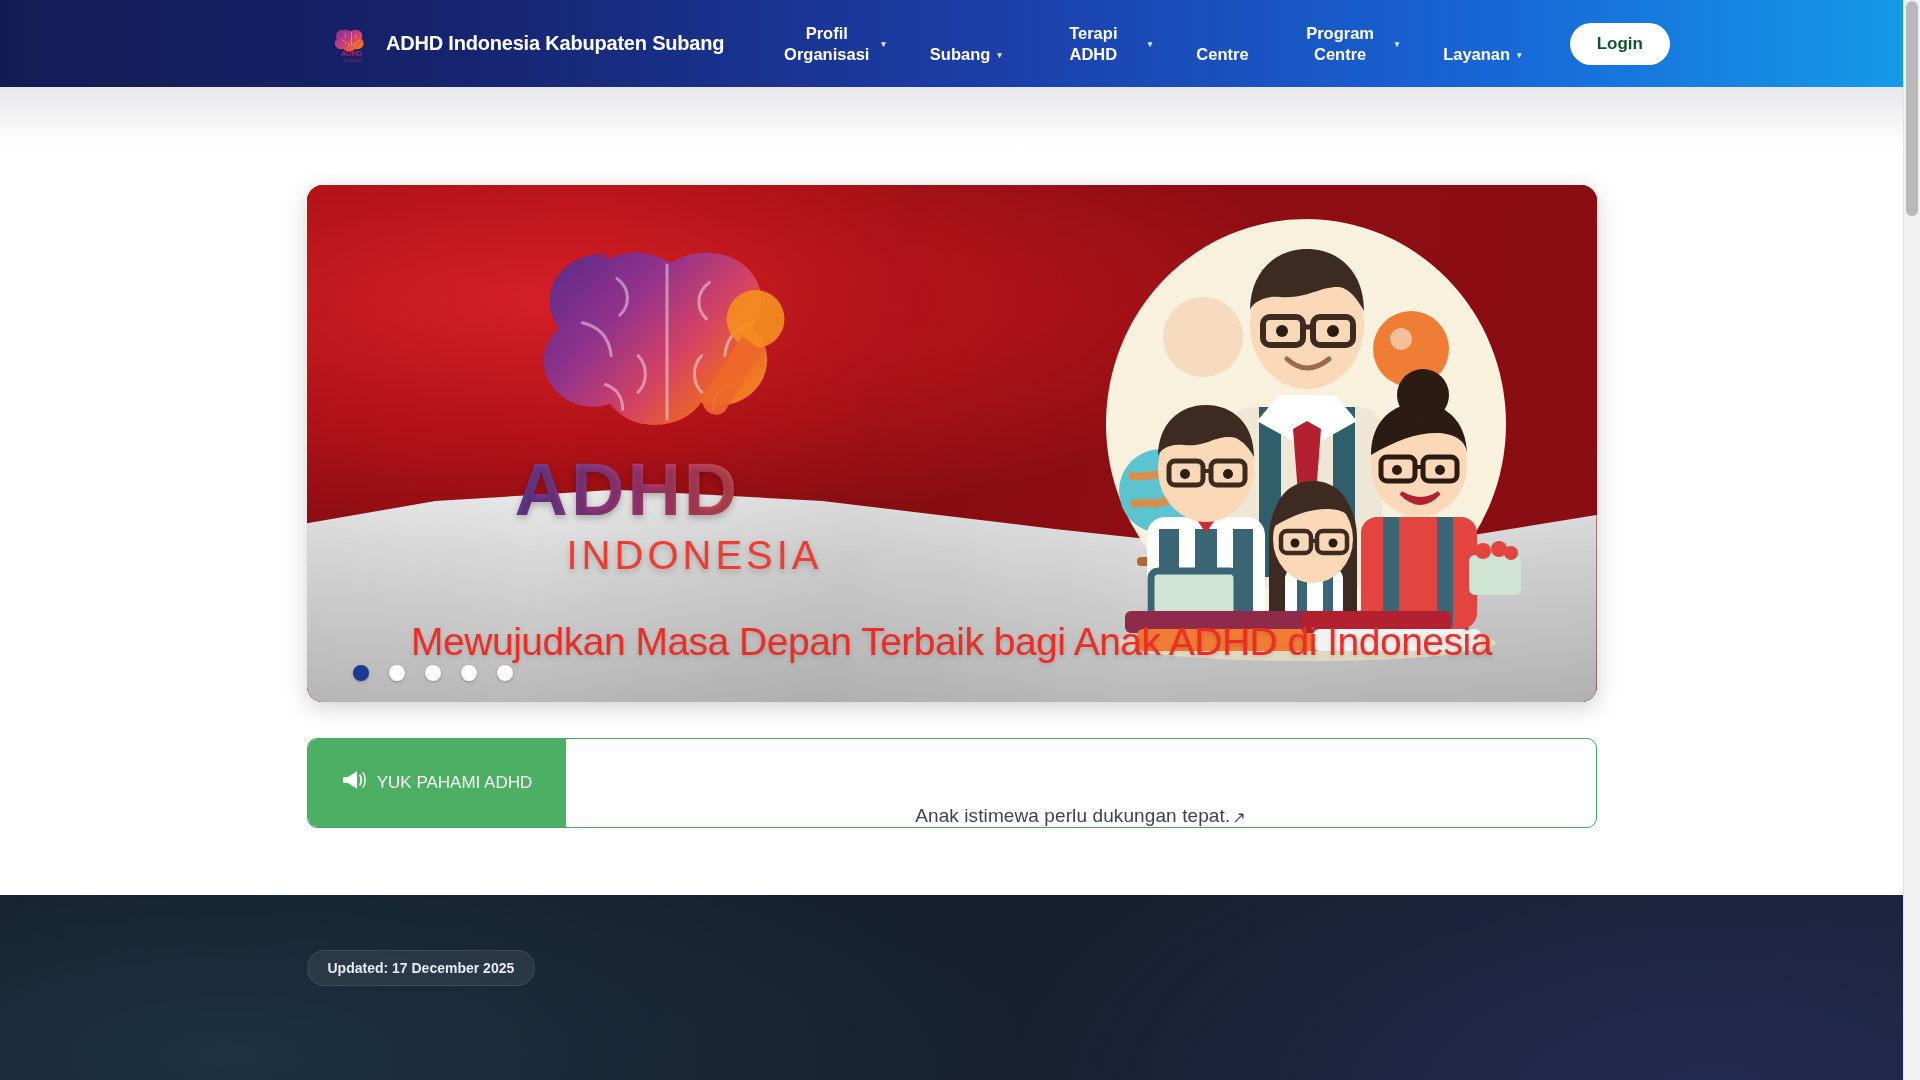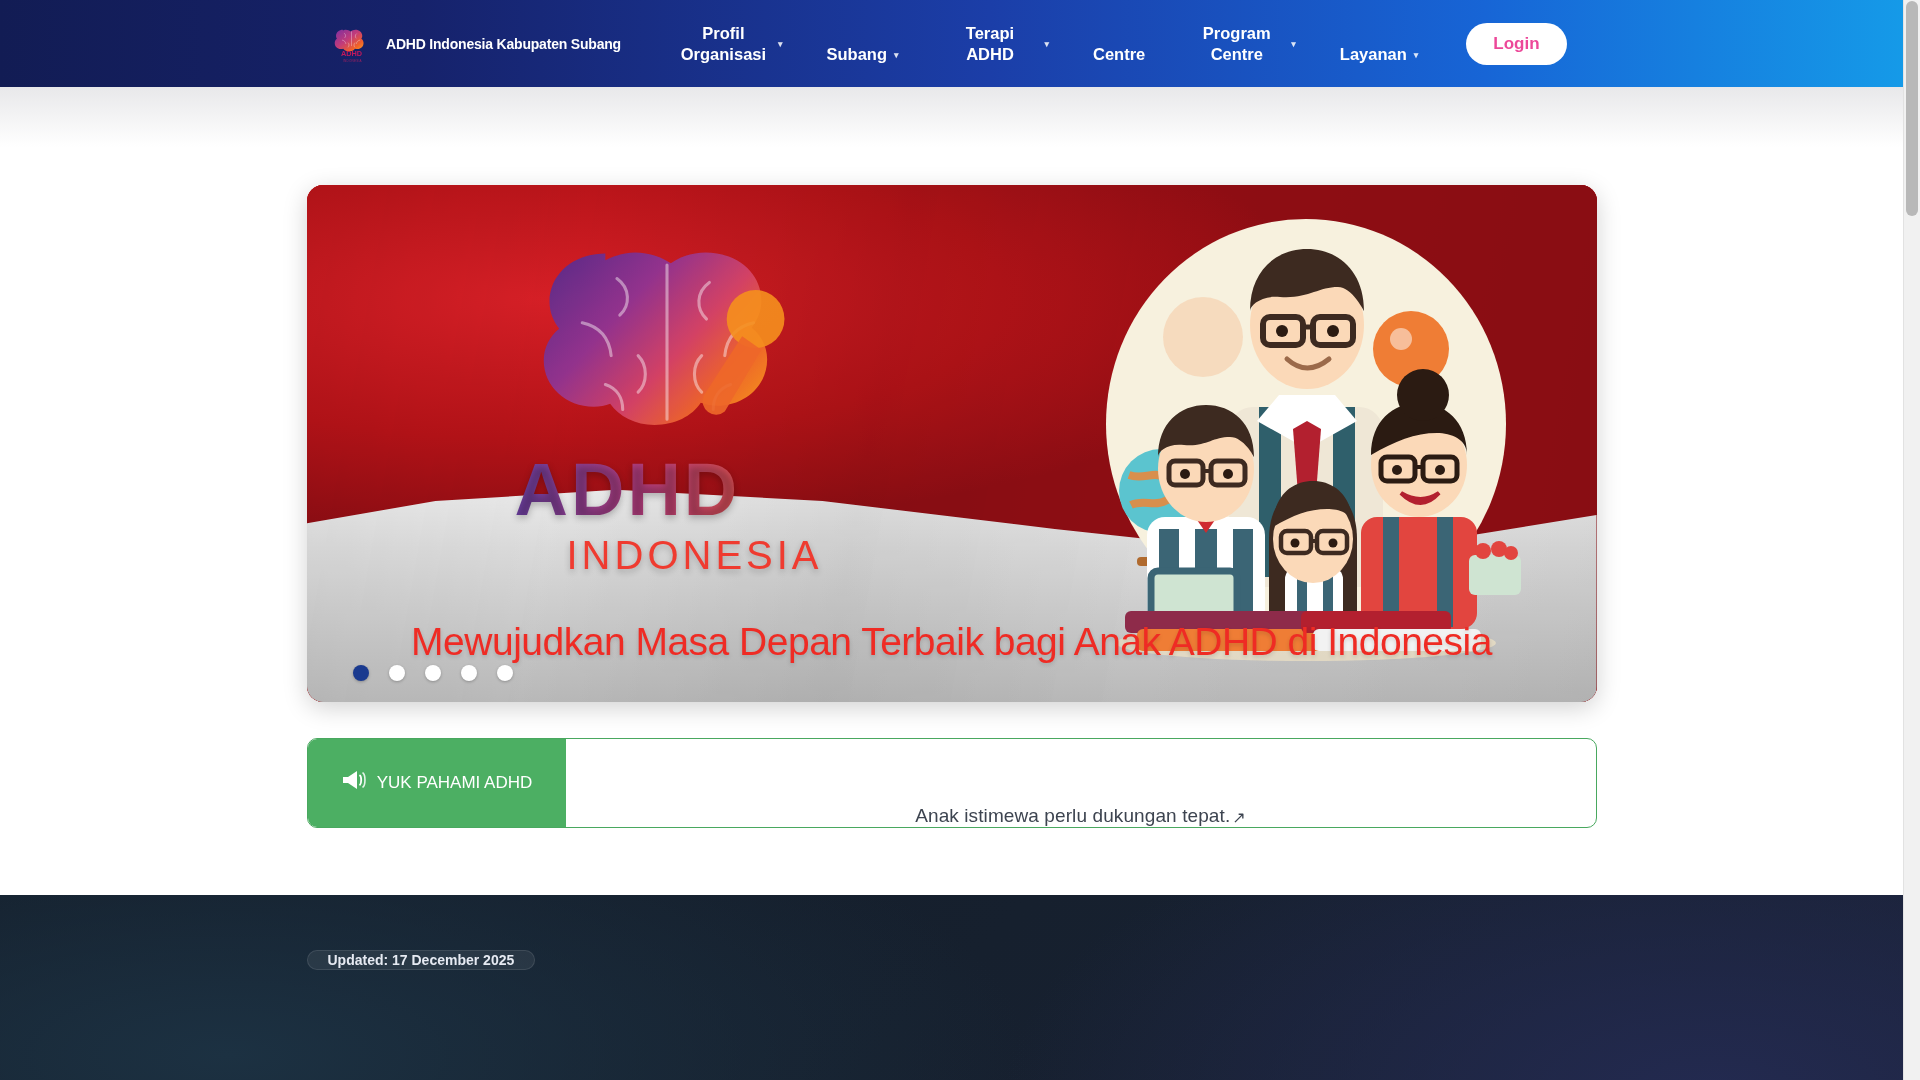--- a/index.html
+++ b/index.html
@@ -49,21 +49,21 @@
     gap: 13px;
     flex-shrink: 0;
   }
   .brand-logo {
     width: 43px; height: 43px;
     position: relative;
     flex-shrink: 0;
   }
   .brand-name {
     color: #ffffff;
-    font-size: 14px;
+    font-size: 20px;
     font-weight: bold;
     letter-spacing: -0.2px;
     white-space: nowrap;
   }
   .nav-links {
     display: flex;
     align-items: flex-end;
     margin-left: 35px;
     gap: 4px;
   }
@@ -82,21 +82,21 @@
   .nav-item .lbl { text-align: center; }
   .nav-item .lbl.two-line { max-width: 95px; white-space: normal; }
   .caret {
     font-size: 9px;
     opacity: 0.85;
     line-height: 1;
     transform: translateY(1px);
   }
   .login-btn {
     background: #ffffff;
-    color: #ec4899;
+    color: #14532d;
     font-weight: bold;
     font-size: 17px;
     border: none;
     border-radius: 999px;
     padding: 11px 27px;
     margin-left: 24px;
     cursor: pointer;
     font-family: "Liberation Sans", sans-serif;
   }
 
@@ -295,21 +295,21 @@
   }
   .updated-badge {
     align-self: flex-end;
     margin-bottom: 4px;
     background: rgba(255,255,255,0.07);
     border: 1px solid rgba(255,255,255,0.10);
     border-radius: 999px;
     color: #e6eaf2;
     font-size: 14px;
     font-weight: bold;
-    padding: 1px 20px;
+    padding: 9px 20px;
     white-space: nowrap;
   }
 
   
   .scrollbar {
     position: absolute;
     right: 0; top: 0;
     width: 17px; height: 1080px;
     background: #f1f1f1;
     border-left: 1px solid #e2e2e2;

